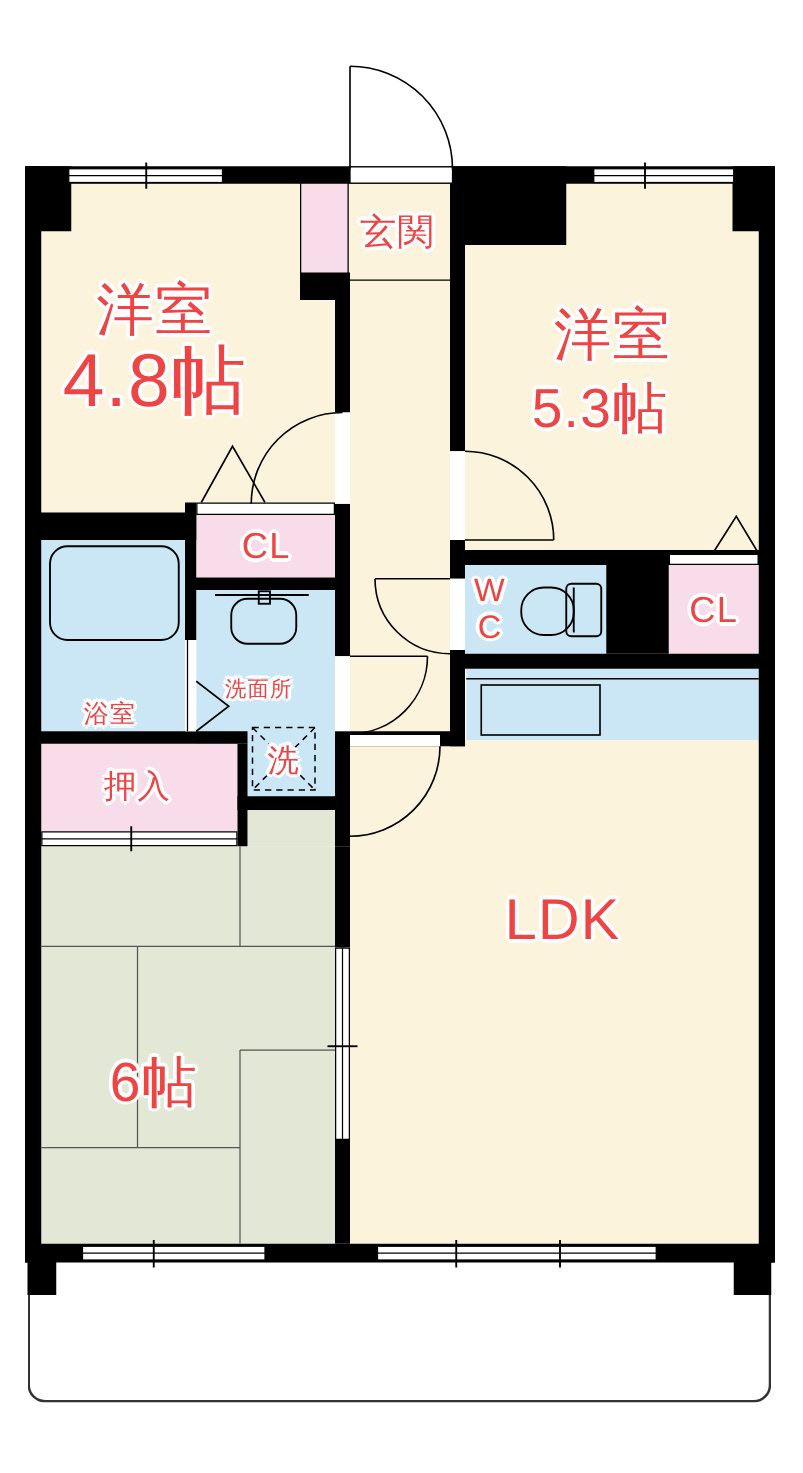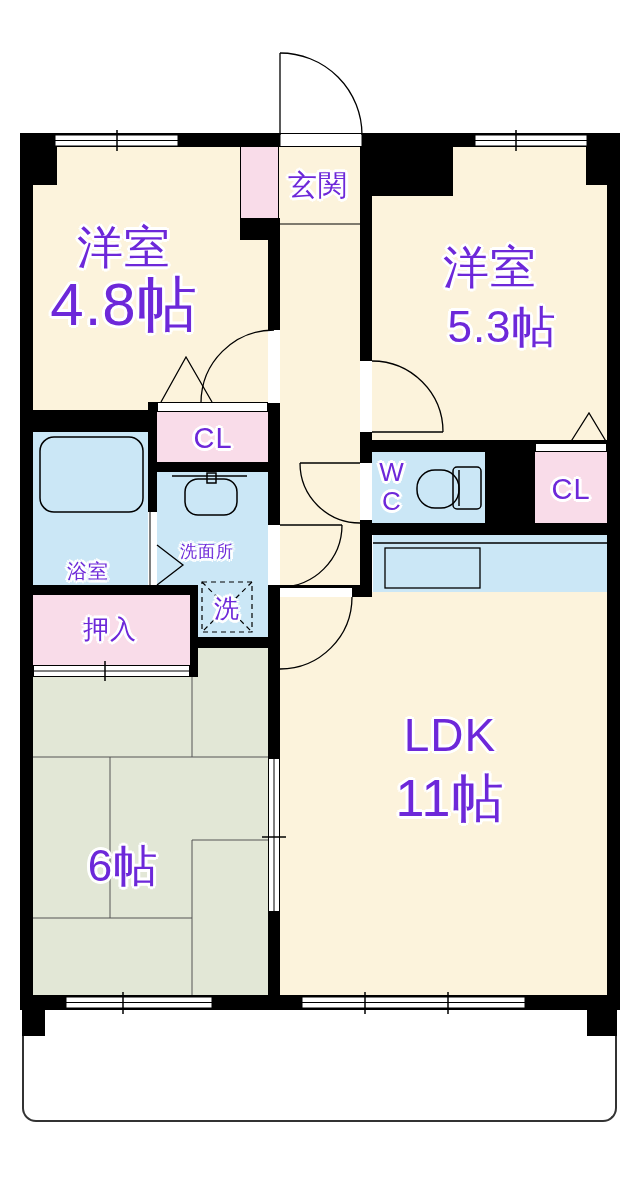--- a/index.html
+++ b/index.html
@@ -4,21 +4,21 @@
 <style>
   html,body{margin:0;padding:0;background:#fff;}
   #plan{position:relative;width:642px;height:1178px;background:#fff;overflow:hidden;
         font-family:"Liberation Sans","DejaVu Sans",sans-serif;}
   .floor{position:absolute;}
   .cream{background:var(--cream,#FCF3DC);}
   .green{background:var(--tatami,#E2E7D6);}
   .blue{background:var(--wet,#CBE7F6);}
   .pink{background:var(--closet,#F9DCE9);}
   .wall{position:absolute;background:var(--wall,#000);}
-  .lbl{position:absolute;transform:translate(-50%,-50%);white-space:nowrap;color:#6d28d9;
+  .lbl{position:absolute;transform:translate(-50%,-50%);white-space:nowrap;color:#ef4444;
        font-weight:500;letter-spacing:1px;
        text-shadow:-3px 0 0 #fff,3px 0 0 #fff,0 -3px 0 #fff,0 3px 0 #fff,
                    -2px -2px 0 #fff,2px -2px 0 #fff,-2px 2px 0 #fff,2px 2px 0 #fff;}
   .balcony{position:absolute;left:22px;top:1005px;width:591px;height:115px;background:#fff;
            border:2px solid #333;border-top:none;border-radius:0 0 14px 14px;}
   svg{position:absolute;left:0;top:0;}
   .wc-col{display:flex;flex-direction:column;align-items:center;line-height:29px;}
 </style>
 </head>
 <body>
@@ -166,28 +166,27 @@
       <line x1="110" y1="757" x2="110" y2="918"></line>
       <line x1="192" y1="840" x2="268" y2="840"></line>
       <line x1="33" y1="918" x2="192" y2="918"></line>
       <line x1="192" y1="840" x2="192" y2="995"></line>
     </g>
   </svg>
 
   <div class="lbl" style="left:124px;top:248px;font-size:46px">洋室</div>
   <div class="lbl" style="left:124px;top:305px;font-size:60px">4.8帖</div>
   <div class="lbl" style="left:490px;top:268px;font-size:46px">洋室</div>
-  <div class="lbl" style="left:502px;top:327px;font-size:44px">5.3帖</div>
+  <div class="lbl" style="left:480px;top:327px;font-size:44px">5.3帖</div>
   <div class="lbl" style="left:318px;top:186px;font-size:29px">玄関</div>
   <div class="lbl" style="left:213px;top:438px;font-size:29px">CL</div>
   <div class="lbl" style="left:571px;top:489px;font-size:29px">CL</div>
   <div class="lbl wc-col" style="left:392px;top:487px;font-size:26px">
     <span>W</span>
     <span>C</span>
   </div>
   <div class="lbl" style="left:88px;top:571px;font-size:20px">浴室</div>
   <div class="lbl" style="left:207px;top:551px;font-size:17px">洗面所</div>
   <div class="lbl" style="left:227px;top:608px;font-size:25px">洗</div>
   <div class="lbl" style="left:110px;top:629px;font-size:26px">押入</div>
   <div class="lbl" style="left:123px;top:866px;font-size:44px">6帖</div>
   <div class="lbl" style="left:450px;top:735px;font-size:46px">LDK</div>
-  <div class="lbl" style="left:450px;top:799px;font-size:52px">11帖</div>
 </div>
 
 </body></html>

